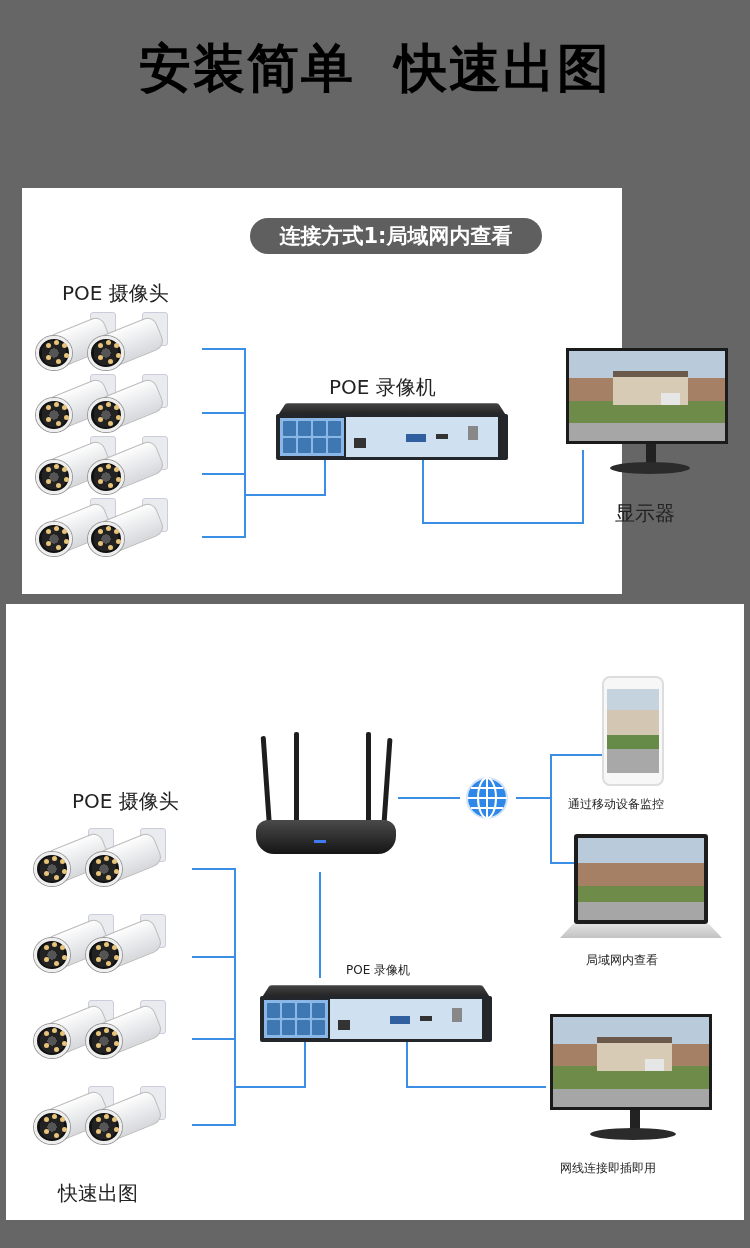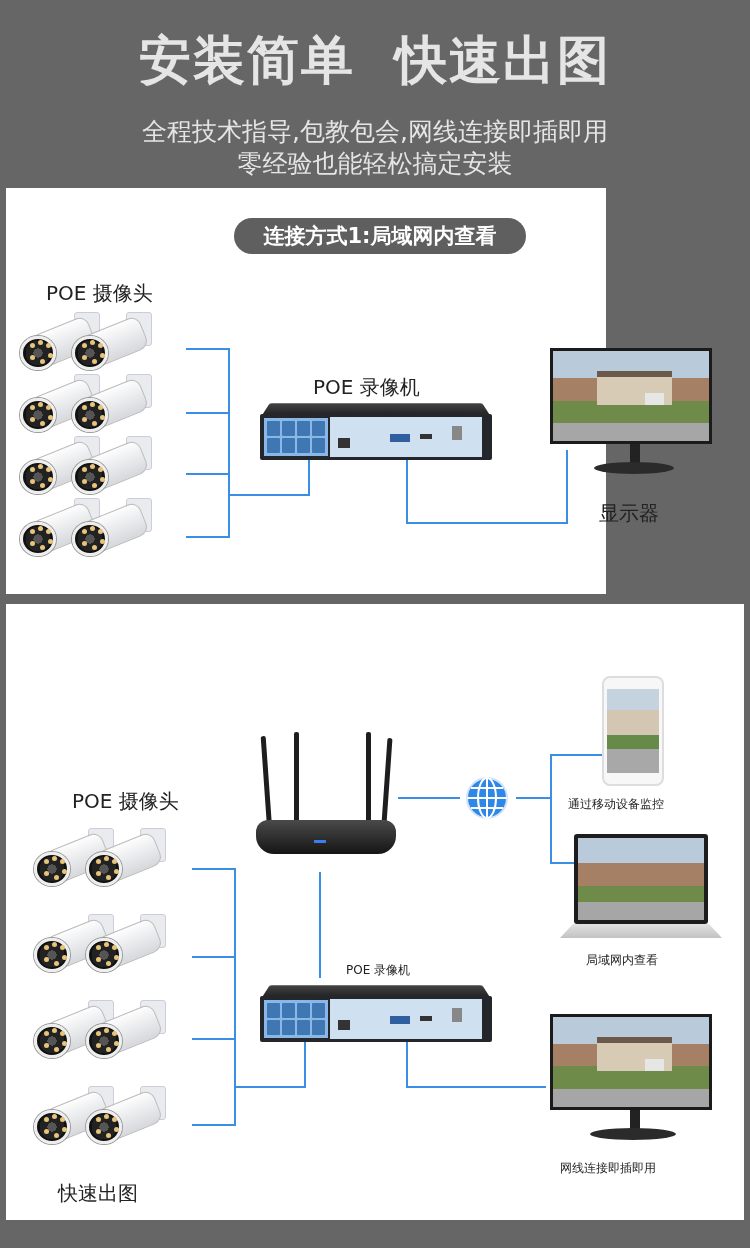--- a/index.html
+++ b/index.html
@@ -1,21 +1,21 @@
 <!DOCTYPE html>
 <html><head>
 <meta charset="utf-8">
 <style>
 *{box-sizing:border-box;margin:0;padding:0}
 body{width:750px;height:1248px;background:#666666;font-family:"DejaVu Sans","Liberation Sans",sans-serif;position:relative;overflow:hidden}
-.header{position:absolute;left:0;top:4px;width:629px;height:186px;color:#e5e5e5;text-align:center}
+.header{position:absolute;left:0;top:12px;width:629px;height:186px;color:#000000;text-align:center}
 .title{position:absolute;top:22px;left:0;width:750px;font-size:52px;font-weight:bold;letter-spacing:2px;word-spacing:20px}
 .subtitle{position:absolute;top:112px;left:0;width:750px;font-size:25px;line-height:32px}
 .panel{position:absolute;background:#fff}
-#p1{left:6px;top:188px;width:600px;height:406px}
+#p1{left:22px;top:188px;width:600px;height:406px}
 #p2{left:6px;top:604px;width:738px;height:616px}
 .pill{position:absolute;background:#5f5f5f;color:#fff;font-weight:bold;font-size:21px;border-radius:18px;height:36px;line-height:36px;text-align:center;white-space:nowrap}
 .lbl{position:absolute;color:#222;font-size:20px;white-space:nowrap}
 .lbl.s{font-size:12px}
 .line{position:absolute;background:#3a8ee6}
 
 .cam{position:absolute;width:80px;height:60px}
 .cam .bracket{position:absolute;right:0;top:0;width:26px;height:34px;background:#e9ebee;border:1px solid #ccd;border-radius:3px}
 .cam .body{position:absolute;left:8px;top:14px;width:66px;height:34px;background:linear-gradient(#fdfdfd,#d6d8dc);border-radius:16px 10px 10px 16px;transform:rotate(-22deg);border:1px solid #bbb}
 .cam .lens{position:absolute;left:0;top:24px;width:36px;height:34px;border-radius:50%;background:radial-gradient(circle,#555 0 22%,#222 23% 60%,#111 61%);border:3px solid #eee;box-shadow:0 0 0 1px #999}
@@ -48,24 +48,20 @@
 .router .base{position:absolute;left:0;top:88px;width:140px;height:34px;background:linear-gradient(#4a4a4a,#151515);border-radius:12px 12px 18px 18px}
 .router .ledr{position:absolute;left:58px;top:108px;width:12px;height:3px;background:#3c7cf0}
 
 .globe{position:absolute;left:465px;top:776px;width:44px;height:44px}
 </style>
 </head>
 <body>
 
 <div class="header">
   <div class="title">安装简单  快速出图</div>
-  <div class="subtitle">
-    <div>全程技术指导,包教包会,网线连接即插即用</div>
-    <div>零经验也能轻松搞定安装</div>
-  </div>
 </div>
 
 <div class="panel" id="p1">
   <div class="pill" style="left:228px;top:30px;width:292px">连接方式1:局域网内查看</div>
   <div class="lbl" style="left:40px;top:92px">POE 摄像头</div>
   <div id="cams1">
       <div class="cam" style="left: 14px; top: 124px;">
         <div class="bracket"></div>
         <div class="body"></div>
         <div class="lens"></div>

